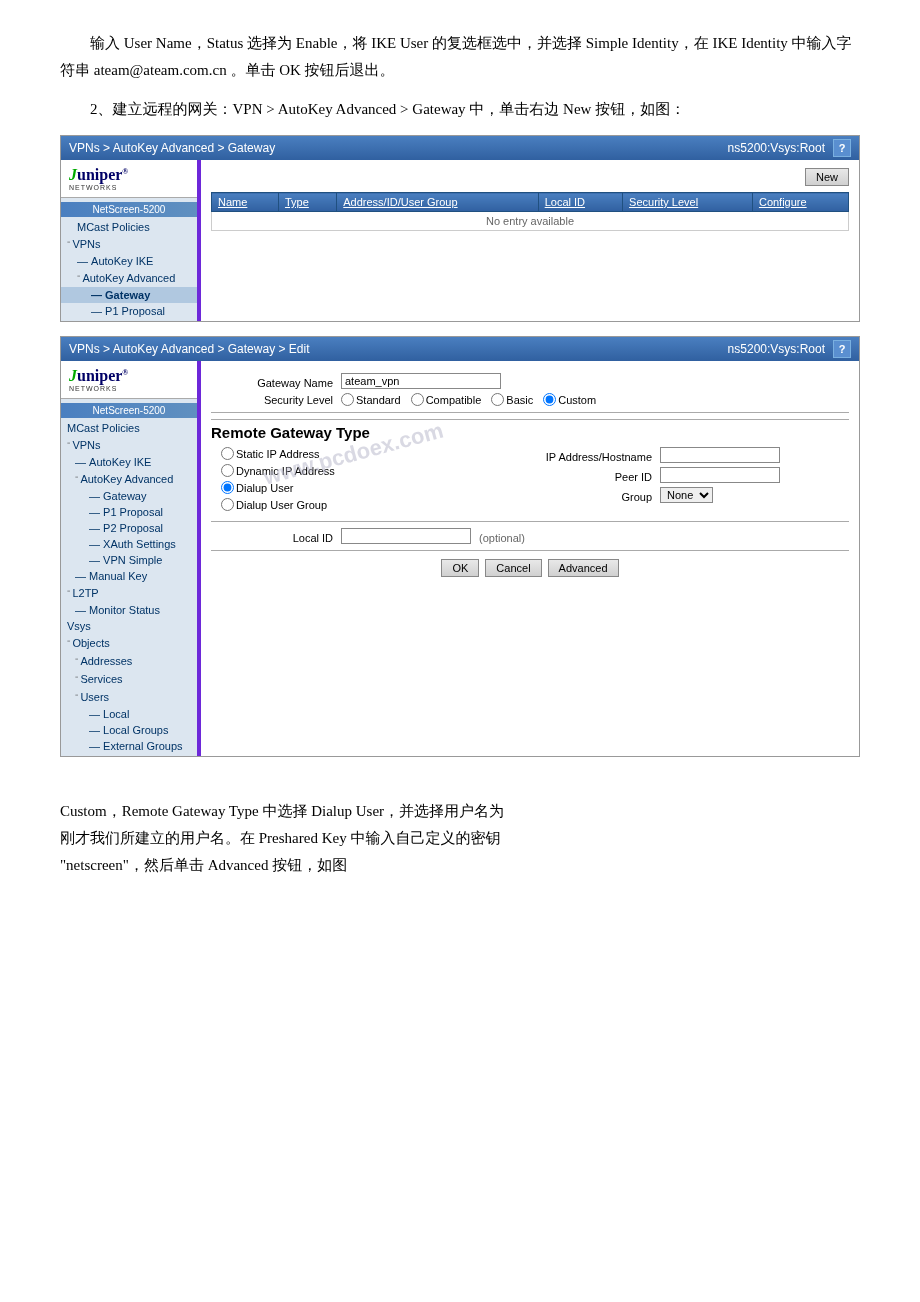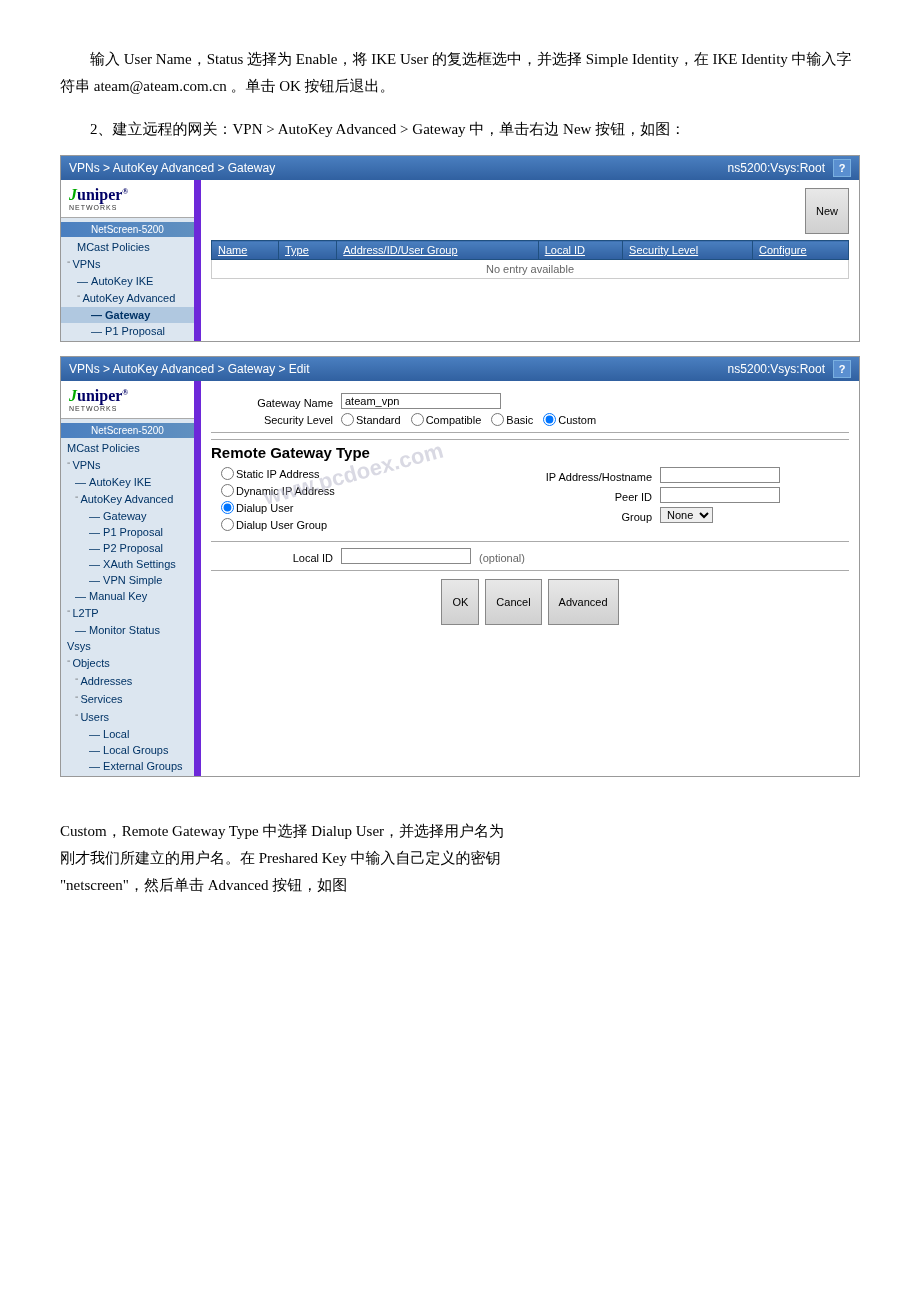--- a/index.html
+++ b/index.html
@@ -9,21 +9,20 @@
       font-size: 15px;
       color: #000;
       width: 920px;
       min-height: 1302px;
       padding: 30px 60px;
     }
     .text-block {
       line-height: 1.8;
       margin-bottom: 12px;
       text-indent: 2em;
-      margin-top: 16px;
     }
     .text-block2 {
       line-height: 1.8;
       margin-bottom: 12px;
     }
     
     .screenshot-container {
       border: 1px solid #999;
       margin: 10px 0 14px 0;
       background: #fff;
@@ -56,21 +55,21 @@
     .screen-body {
       display: flex;
       font-family: Arial, sans-serif;
       font-size: 11px;
     }
     
     .sidebar {
       width: 140px;
       min-width: 140px;
       background: #dce6f0;
-      border-right: 7px solid #6d28d9;
+      border-right: 4px solid #6d28d9;
       padding: 0;
     }
     .sidebar-logo {
       background: #fff;
       padding: 6px 8px;
       border-bottom: 1px solid #aaa;
       display: flex;
       flex-direction: column;
       align-items: flex-start;
     }
@@ -119,21 +118,21 @@
     
     .new-btn-row {
       display: flex;
       justify-content: flex-end;
       margin-bottom: 6px;
     }
     .btn {
       background: linear-gradient(to bottom, #e8e8e8, #d0d0d0);
       border: 1px solid #888;
       font-size: 11px;
-      padding: 16px 10px;
+      padding: 2px 10px;
       cursor: pointer;
       font-family: Arial, sans-serif;
     }
     
     .data-table {
       width: 100%;
       border-collapse: collapse;
       font-size: 11px;
     }
     .data-table th {

